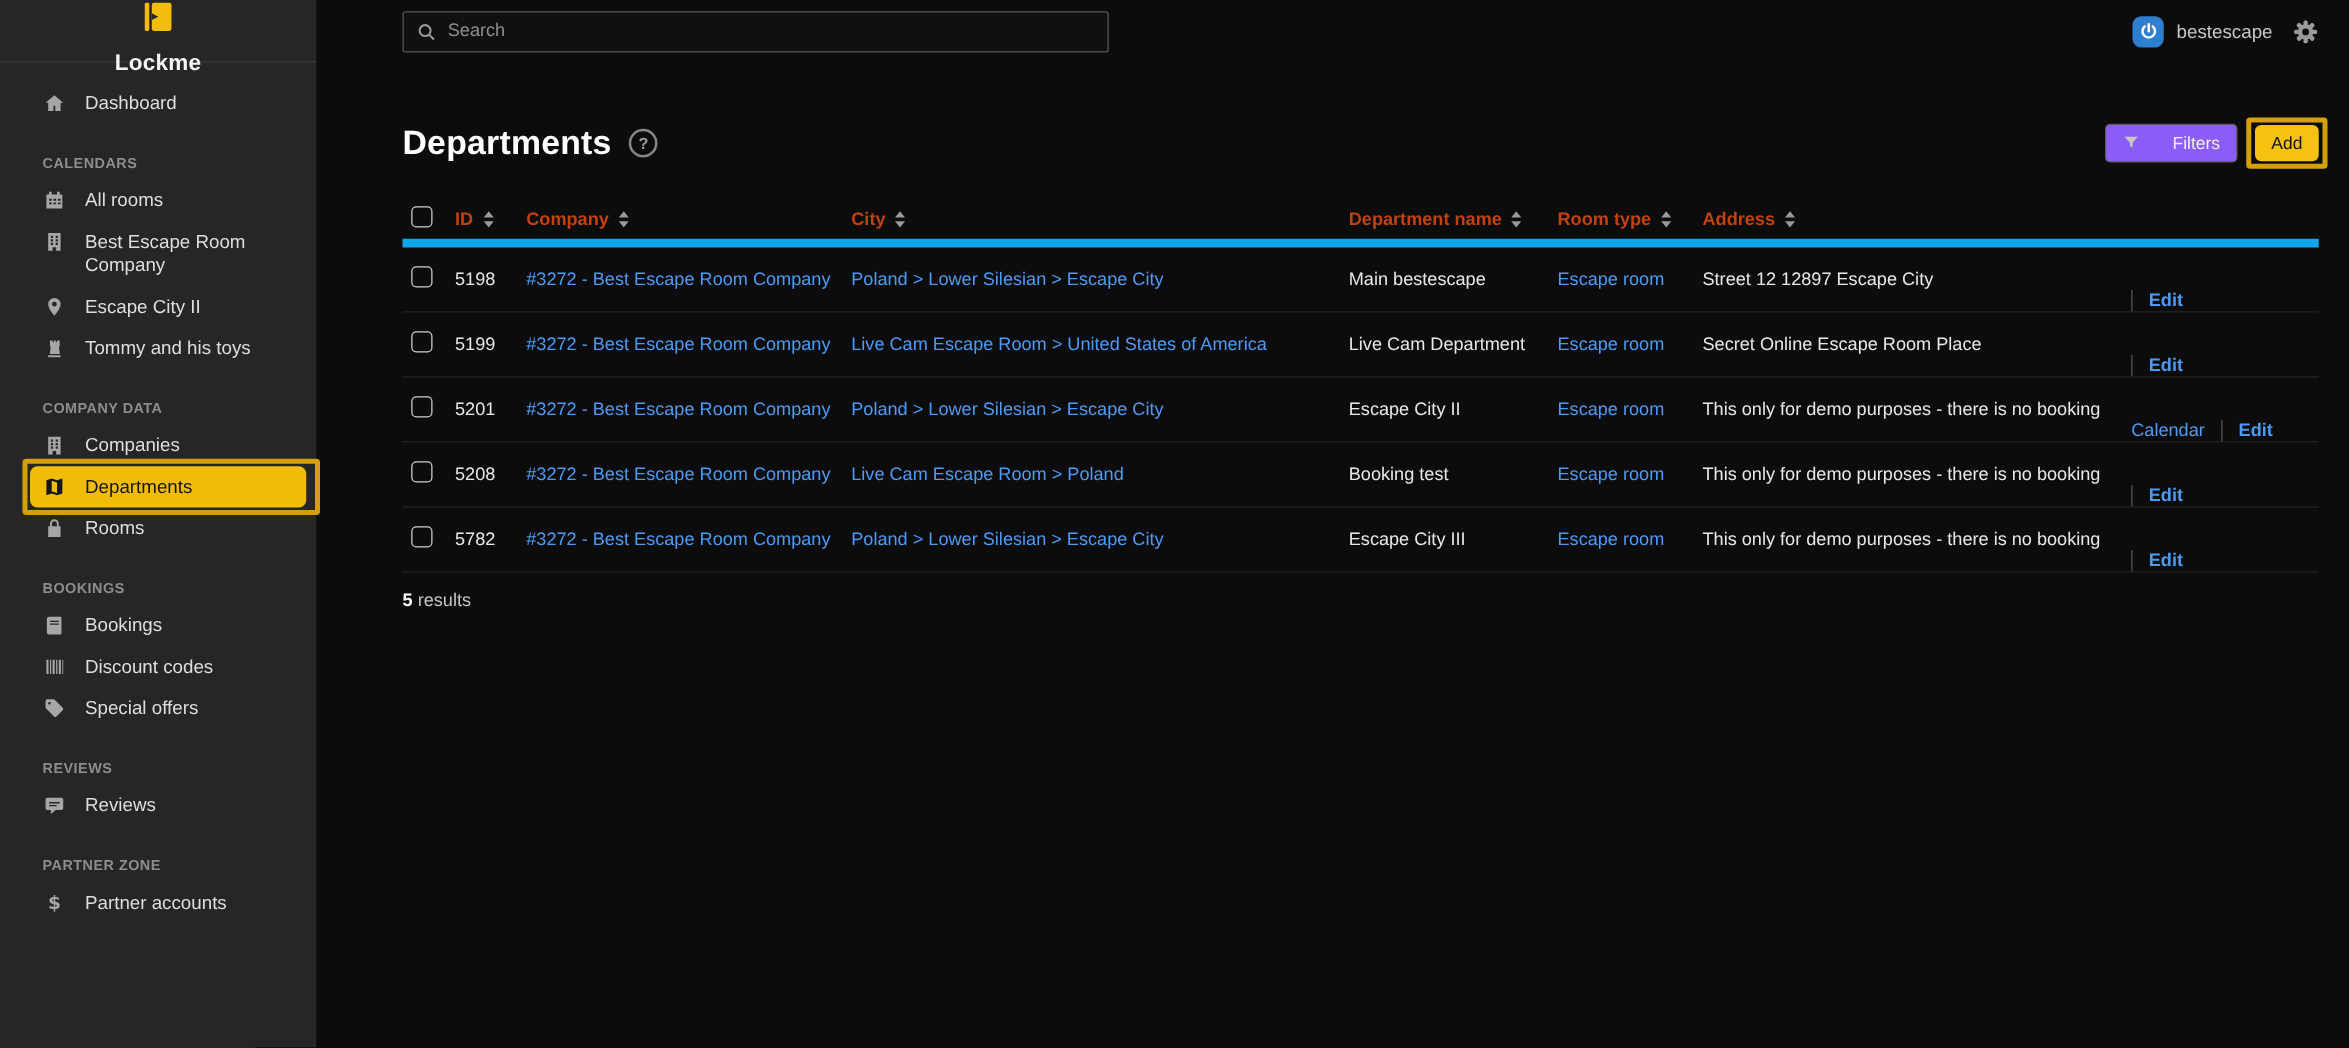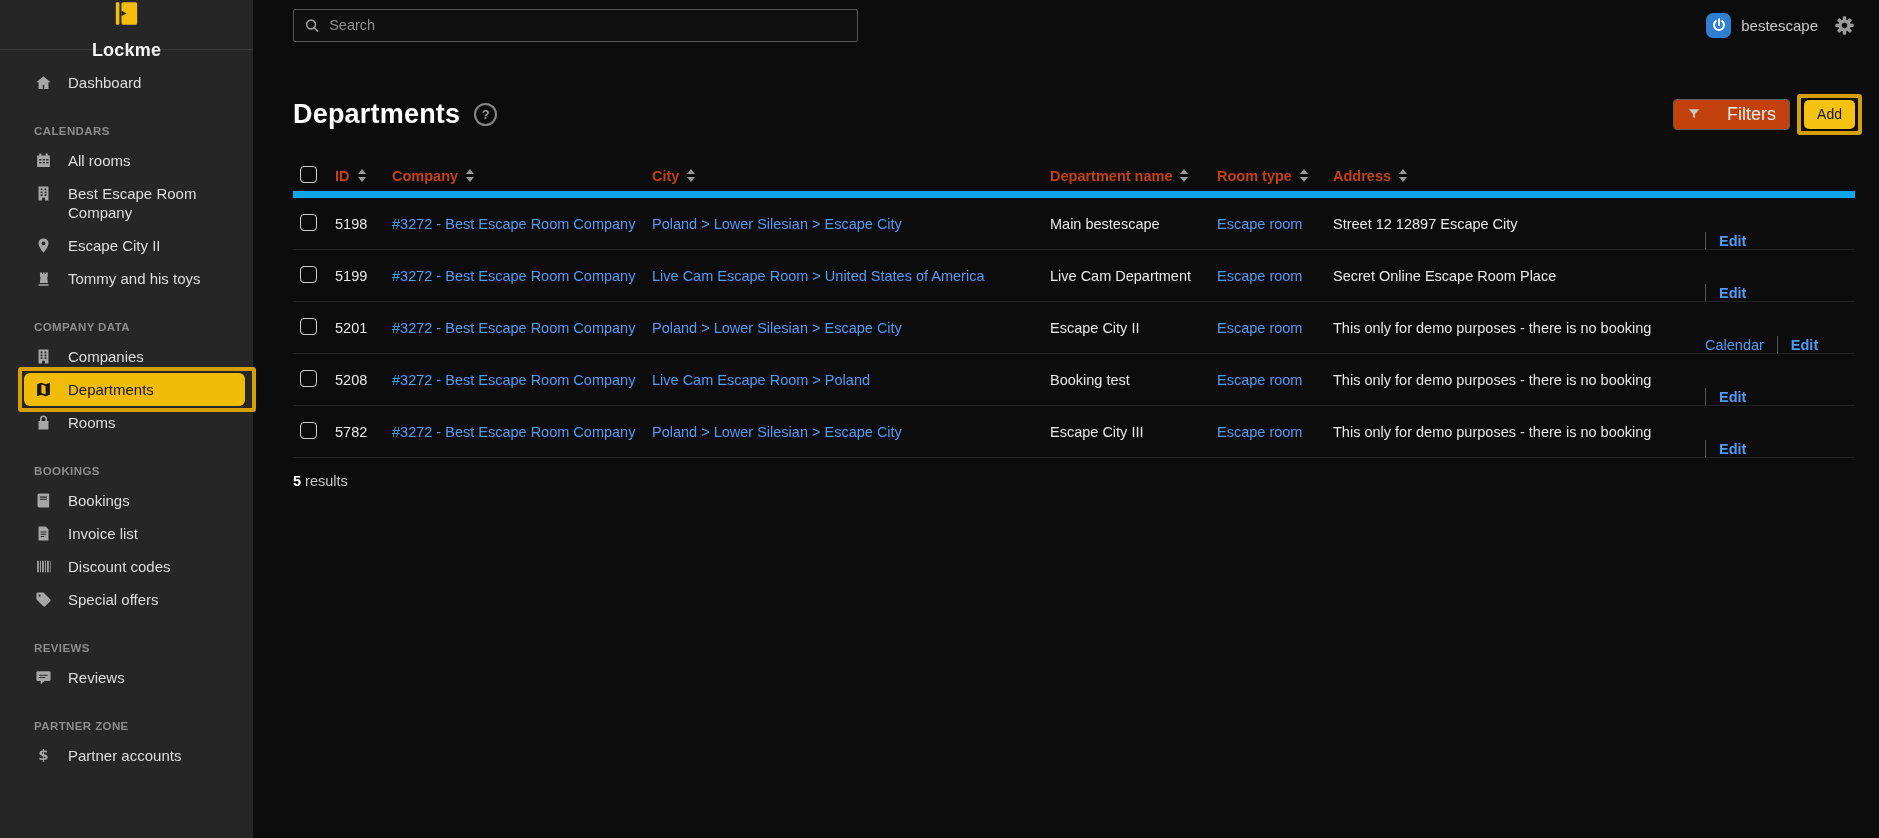--- a/index.html
+++ b/index.html
@@ -33,21 +33,21 @@
     color:#dedede; font-size:15px; line-height:19px;
   }
   .nav-icon { width:19px; height:19px; flex:0 0 19px; display:flex; align-items:center; justify-content:center; color:#a6a6a6; }
   .svg-icon { width:17px; height:17px; fill:currentColor; }
   .nav-label { max-width:158px; }
   .nav-item.active { background:#f0bc08; color:#161616; }
   .nav-item.active .nav-icon { color:#161616; }
   .ann-box { position:absolute; border:4px solid #d79f06; border-radius:3px; pointer-events:none; z-index:6; }
   .ann-sidebar { inset:-6px -11px -6px -6px; }
   
-  .main { position:absolute; left:253px; top:0; width:1626px; height:752px; }
+  .main { position:absolute; left:253px; top:0; width:1626px; height:752px;padding-left:29px; }
   .topbar { height:50px; display:flex; align-items:center; padding:0 24px 0 40px; }
   .search {
     width:565px; height:33px; background:#101010; border:1px solid #565656;
     border-radius:2px; display:flex; align-items:center; gap:9px; padding:0 10px;
   }
   .search input {
     background:transparent; border:none; outline:none; color:#cfcfcf;
     font-size:14.5px; width:100%; font-family:"Liberation Sans", sans-serif;
   }
   .search input::placeholder { color:#8f8f8f; }
@@ -64,22 +64,22 @@
   .page-head { display:flex; align-items:center; margin-top:46px; height:36px; }
   .page-title { font-size:27px; font-weight:700; color:#ffffff; letter-spacing:.2px; }
   .help-icon {
     width:23px; height:23px; border:2px solid #868686; border-radius:50%;
     color:#9a9a9a; font-size:13px; font-weight:700; display:flex;
     align-items:center; justify-content:center; margin-left:14px; cursor:pointer;
   }
   .head-actions { margin-left:auto; display:flex; align-items:center; gap:14px; }
   .btn-filters {
     height:31px; padding:0 13px; display:flex; align-items:center; gap:26px;
-    background:#c2410c; border:1px solid #5c5c5c; border-radius:4px;
-    color:#f0f0f0; font-size:18px; cursor:pointer;
+    background:#8b5cf6; border:1px solid #5c5c5c; border-radius:4px;
+    color:#f0f0f0; font-size:14px; cursor:pointer;
   }
   .add-wrap { position:relative; display:inline-flex; }
   .btn-add {
     height:29px; padding:0 13px; background:#f5c211; border:none; border-radius:5px;
     color:#141414; font-size:14px; cursor:pointer; font-family:"Liberation Sans", sans-serif;
   }
   .ann-add { inset:-6px -7px; }
   
   .table { margin-top:28px; }
   .trow {
@@ -278,29 +278,20 @@
       <div class="nav-item">
         <span class="nav-icon">
           <svg class="svg-icon" viewBox="0 0 24 24">
             <use href="#book-icon"></use>
           </svg>
         </span>
         <span class="nav-label">Bookings</span>
 
       </div>
 
-      <div class="nav-item">
-        <span class="nav-icon">
-          <svg class="svg-icon" viewBox="0 0 24 24">
-            <use href="#invoice-icon"></use>
-          </svg>
-        </span>
-        <span class="nav-label">Invoice list</span>
-
-      </div>
 
       <div class="nav-item">
         <span class="nav-icon">
           <svg class="svg-icon" viewBox="0 0 24 24">
             <use href="#barcode-icon"></use>
           </svg>
         </span>
         <span class="nav-label">Discount codes</span>
 
       </div>

